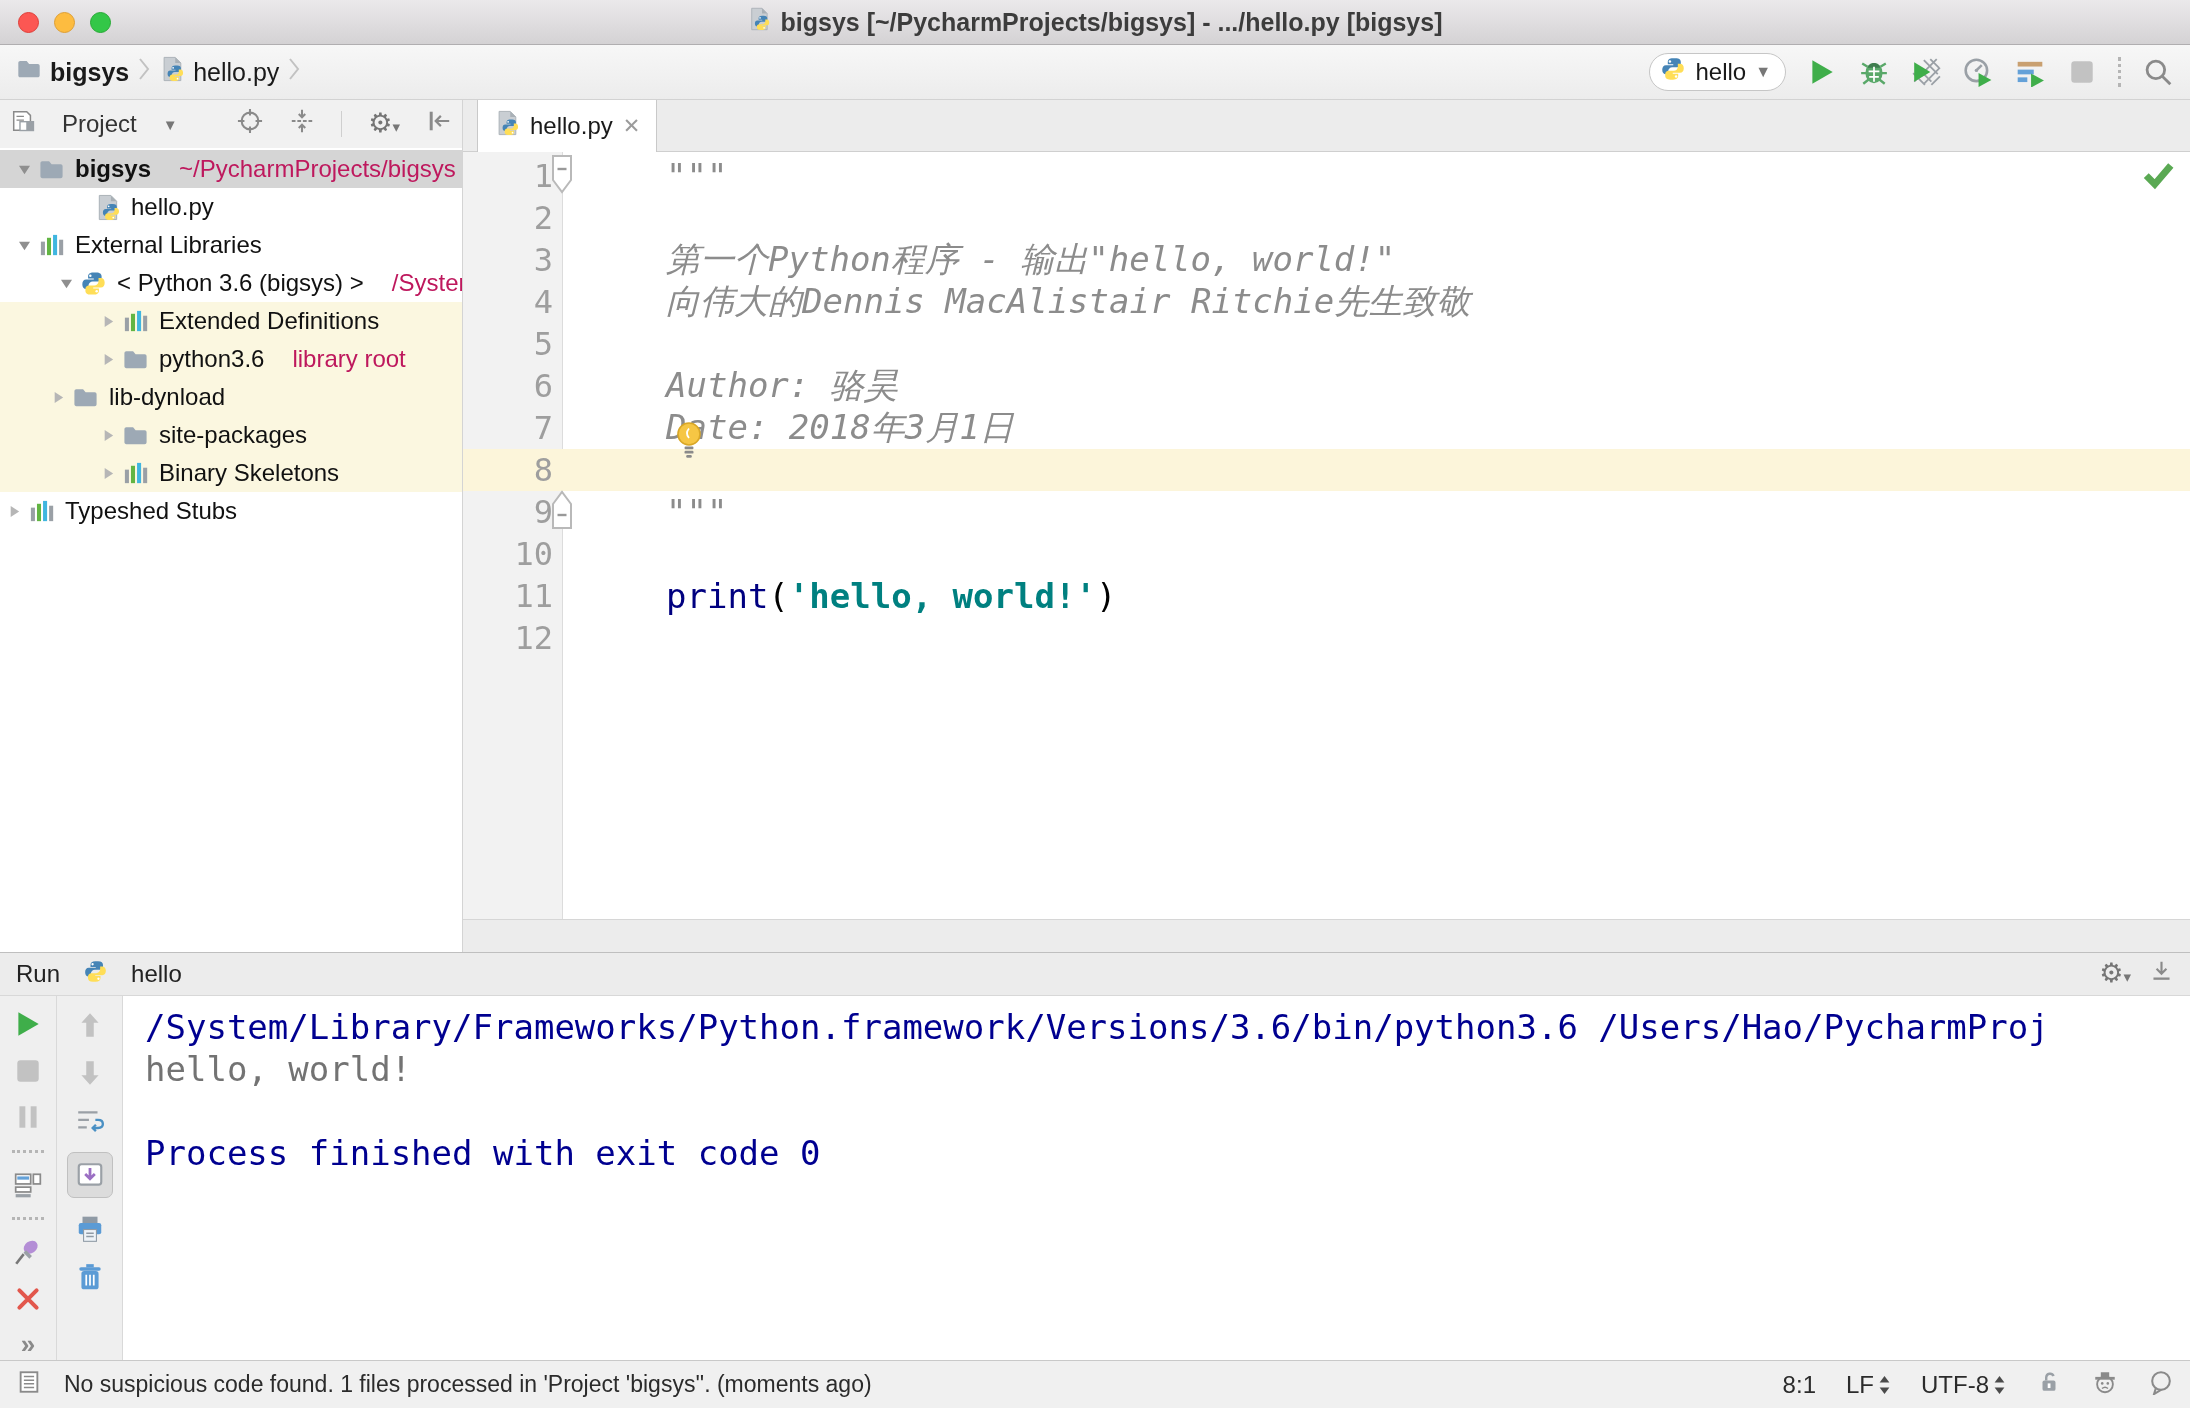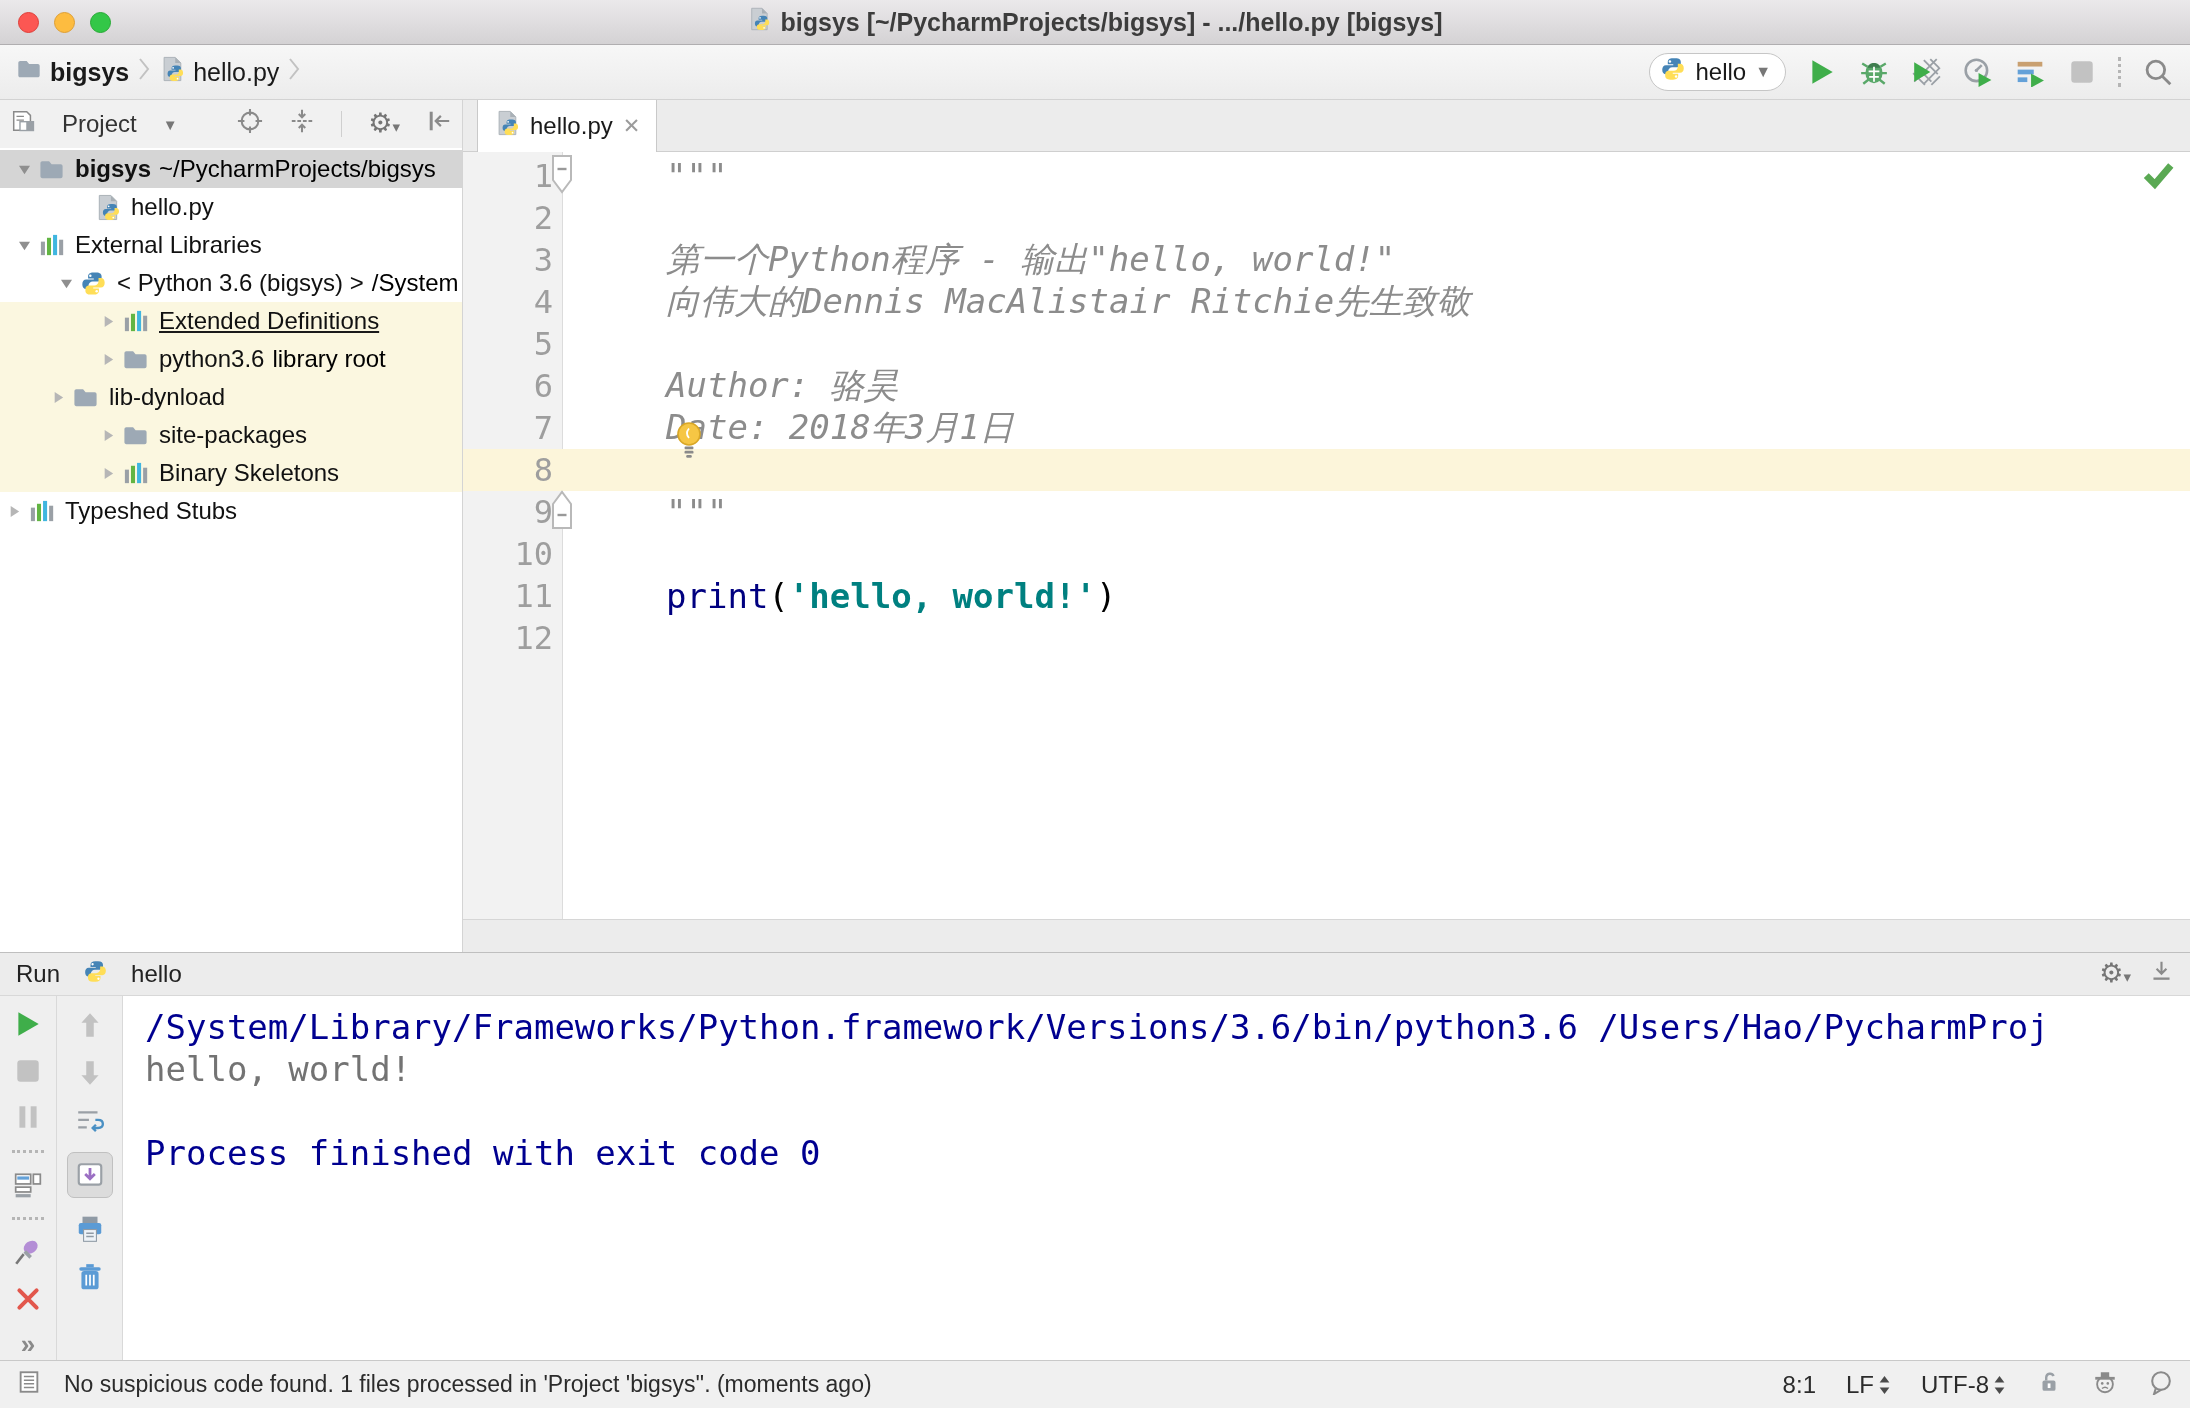--- a/index.html
+++ b/index.html
@@ -58,21 +58,21 @@
   .tree { padding-top:2px; font-size:24px; white-space:nowrap; }
   .tree-row { height:38px; display:flex; align-items:center; overflow:hidden; }
   .tree-row.selected { background:#d5d5d5; }
   .tree-row.hl { background:#fbf7e0; }
   .expander { width:28px; display:inline-flex; justify-content:center; flex:none; }
   .expander svg { width:17px; height:17px; }
   .tree-ico { width:28px; margin-right:9px; display:inline-flex; flex:none; }
   .tree-ico svg { width:27px; height:27px; }
   .tree-label { color:#111; }
   .tree-label.b { font-weight:bold; }
-  .tree-suffix { color:#000000; margin-left:8px; }
+  .tree-suffix { color:#be185d; margin-left:28px; }
   
   .editor { position:absolute; top:100px; left:463px; right:0; height:852px; background:#fff; }
   .tabbar {
     height:52px; background:#ececec; border-bottom:1px solid #cfcfcf;
     display:flex; align-items:stretch; padding-left:14px;
   }
   .tab {
     display:flex; align-items:center; gap:10px; padding:0 16px;
     background:#fff; border-left:1px solid #c9c9c9; border-right:1px solid #c9c9c9;
     font-size:24px; margin-bottom:-1px;
@@ -328,21 +328,21 @@
             <svg viewBox="0 0 28 28">
               <path fill="#4584b6" d="M14 2.5c-4 0-5.6 1.7-5.6 4.1v2.3h5.9v1H6.4c-2.5 0-4 1.8-4 4.9s1.5 4.9 4 4.9h2.4v-3.3c0-2.4 2-4.4 4.4-4.4h5.6c2 0 3.6-1.6 3.6-3.6V6.6c0-2.4-1.6-4.1-5.6-4.1H14z"></path>
               <circle cx="10.7" cy="5.9" r="1.3" fill="#fff"></circle>
               <path fill="#ffde57" d="M14 25.5c4 0 5.6-1.7 5.6-4.1v-2.3h-5.9v-1h7.9c2.5 0 4-1.8 4-4.9s-1.5-4.9-4-4.9h-2.4v3.3c0 2.4-2 4.4-4.4 4.4H9.2c-2 0-3.6 1.6-3.6 3.6v1.8c0 2.4 1.6 4.1 5.6 4.1H14z"></path>
               <circle cx="17.3" cy="22.1" r="1.3" fill="#fff"></circle>
             </svg>
           </span>
           <span class="tree-label">&lt; Python 3.6 (bigsys) &gt;</span>
           <span class="tree-suffix">/System</span>
         </div>
-        <div class="tree-row hl" style="padding-left: 94px; text-decoration: underline;">
+        <div class="tree-row hl" style="padding-left: 94px;">
           <span class="expander">
             <svg viewBox="0 0 20 20">
               <path d="M5.5 3.5l10 6.5-10 6.5z" fill="#b6b6b6"></path>
             </svg>
           </span>
           <span class="tree-ico">
             <svg viewBox="0 0 28 28">
               <rect x="3" y="10" width="4.2" height="14" fill="#9aa0a6"></rect>
               <rect x="9.3" y="6" width="4.2" height="18" fill="#62b543"></rect>
               <rect x="15.6" y="3" width="4.2" height="21" fill="#40b6e0"></rect>

